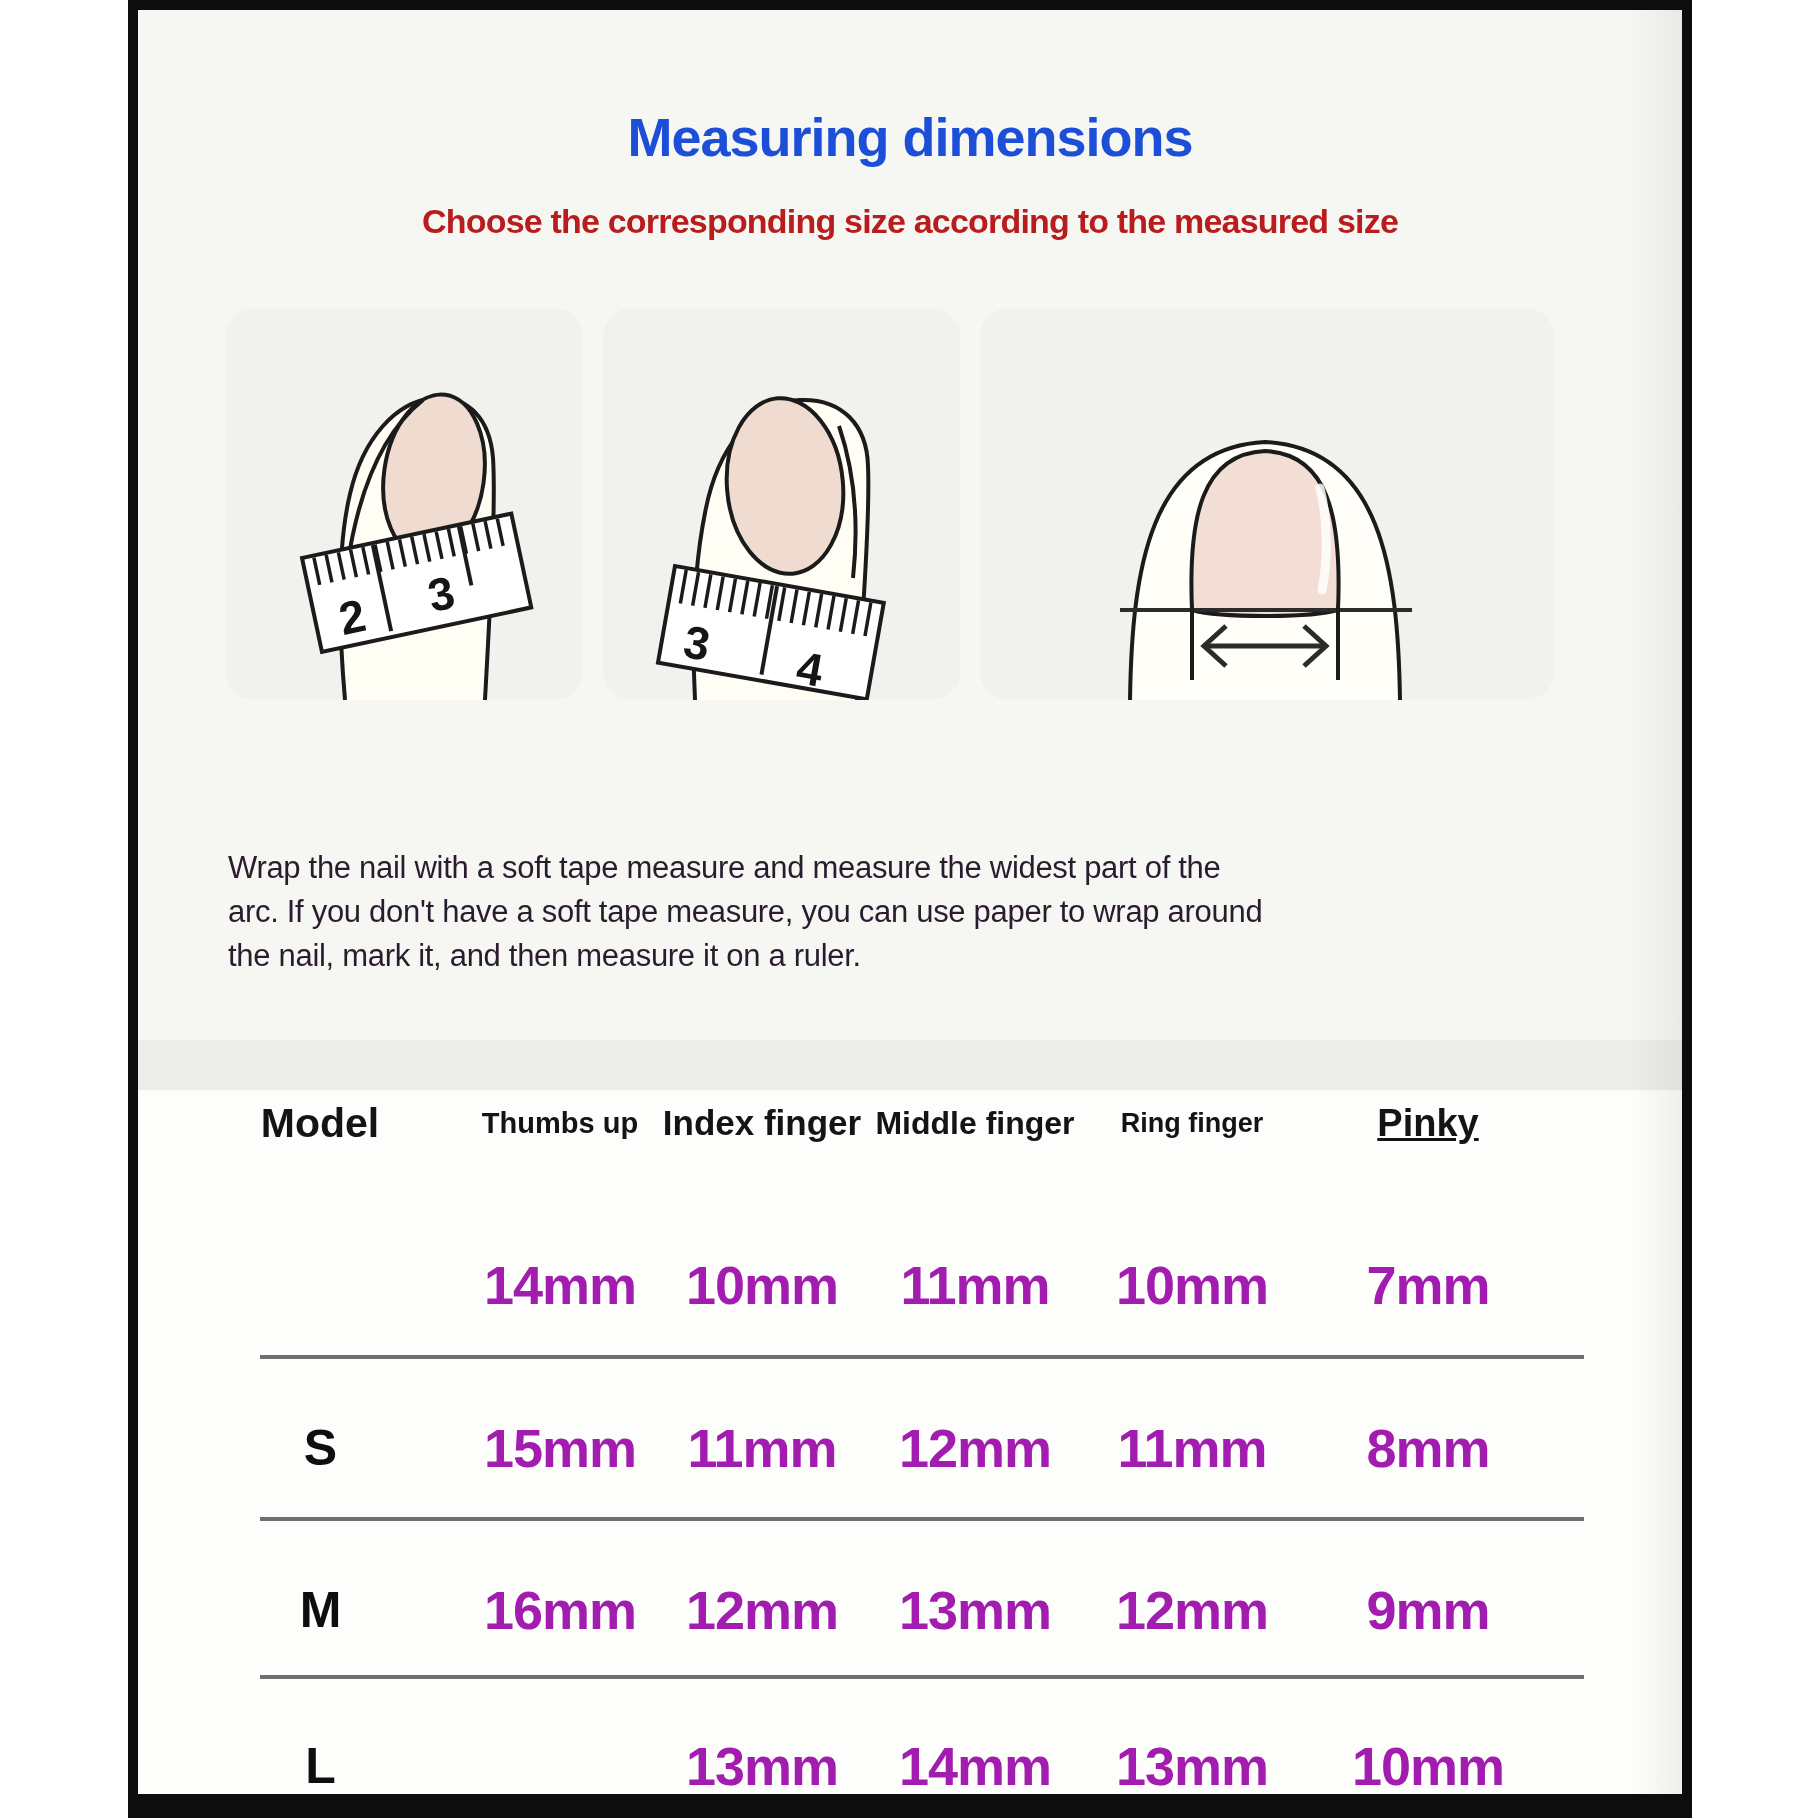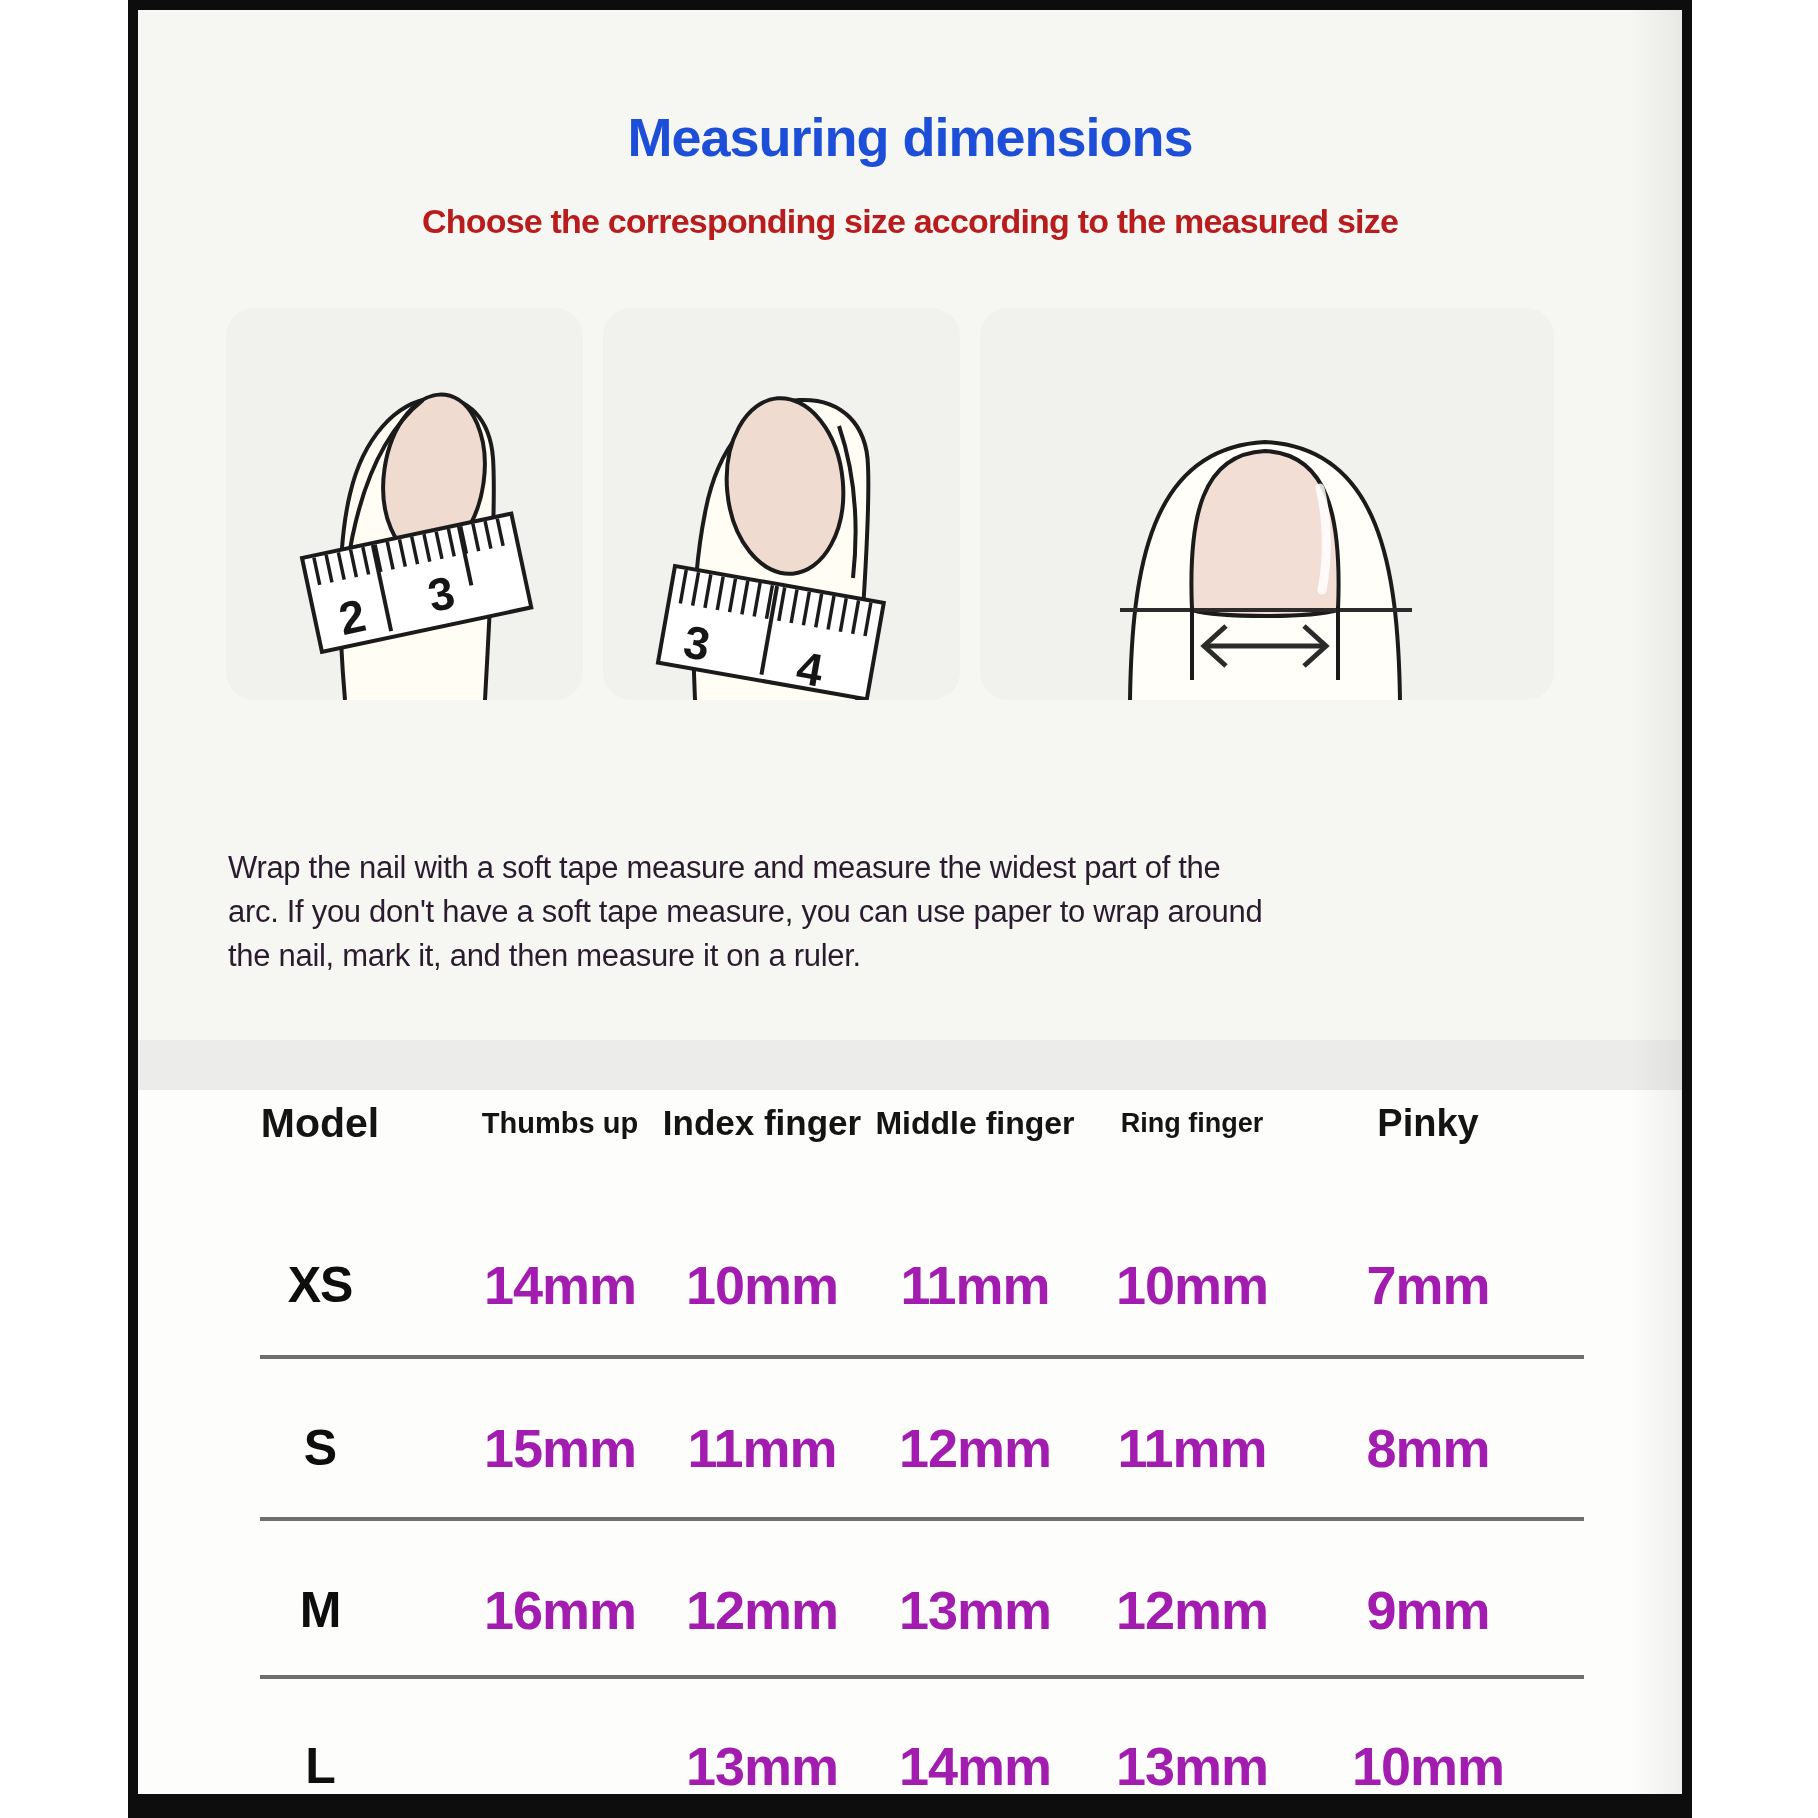--- a/index.html
+++ b/index.html
@@ -28,21 +28,21 @@
                 font-size:31px;font-weight:normal;letter-spacing:-0.3px;
                 line-height:44px;color:#2a1c2e;}
 
   .trow{position:absolute;left:0;width:1544px;height:80px;}
   .trow .cell{position:absolute;width:300px;text-align:center;line-height:80px;white-space:nowrap;}
   .thead{top:1078px;height:70px;}
   .thead .cell{line-height:70px;font-weight:bold;color:#141414;}
   .r-xs{top:1235px;} .r-s{top:1398px;} .r-m{top:1560px;} .r-l{top:1716px;}
   .c1{left:32px;} .c2{left:272px;} .c3{left:474px;} .c4{left:687px;} .c5{left:904px;} .c6{left:1140px;}
   .hdr-model{font-size:41px;} .hdr-thumb{font-size:29px;} .hdr-index{font-size:35px;}
-  .hdr-middle{font-size:32px;} .hdr-ring{font-size:27px;color:#2a1c2e;} .hdr-pinky{font-size:38px;}
+  .hdr-middle{font-size:32px;} .hdr-ring{font-size:27px;color:#2a1c2e;} .hdr-pinky{font-size:38px;text-decoration:underline;}
   .model-cell{font-size:50px;font-weight:bold;color:#0e0e0e;letter-spacing:-1px;}
   .val-cell{font-size:54px;font-weight:bold;color:#a21caf;letter-spacing:-1px;}
   .sep{position:absolute;left:122px;width:1324px;height:4px;background:#6f6f6f;}
   .sep1{top:1345px;} .sep2{top:1507px;} .sep3{top:1665px;}
 </style>
 </head>
 <body>
 
 <div class="canvas">
   <div class="frame">
@@ -112,21 +112,20 @@
     <div class="trow thead">
       <span class="cell c1 hdr-model">Model</span>
       <span class="cell c2 hdr-thumb">Thumbs up</span>
       <span class="cell c3 hdr-index">Index finger</span>
       <span class="cell c4 hdr-middle">Middle finger</span>
       <span class="cell c5 hdr-ring">Ring finger</span>
       <span class="cell c6 hdr-pinky">Pinky</span>
     </div>
 
     <div class="trow r-xs">
-      <span class="cell c1 model-cell">XS</span>
       <span class="cell c2 val-cell">14mm</span>
       <span class="cell c3 val-cell">10mm</span>
       <span class="cell c4 val-cell">11mm</span>
       <span class="cell c5 val-cell">10mm</span>
       <span class="cell c6 val-cell">7mm</span>
     </div>
     <div class="sep sep1"></div>
 
     <div class="trow r-s">
       <span class="cell c1 model-cell">S</span>

